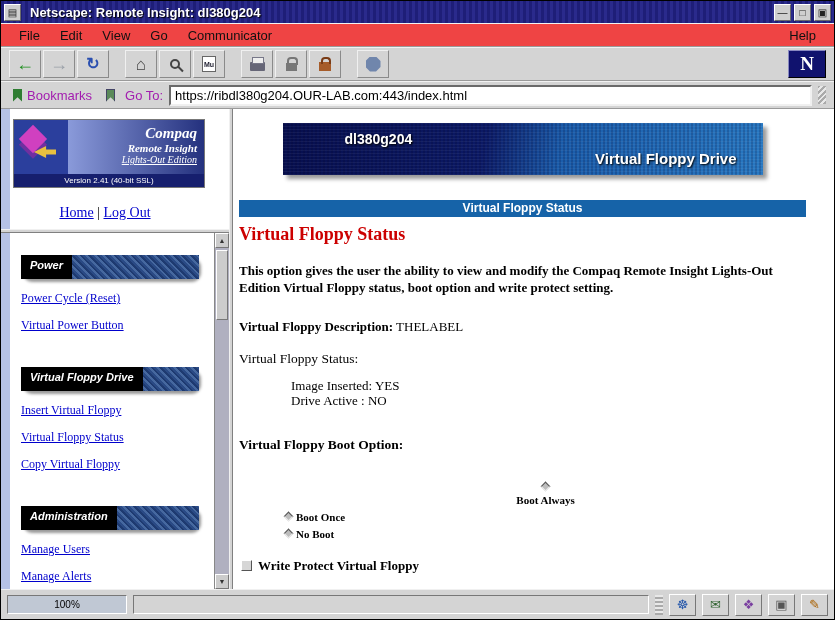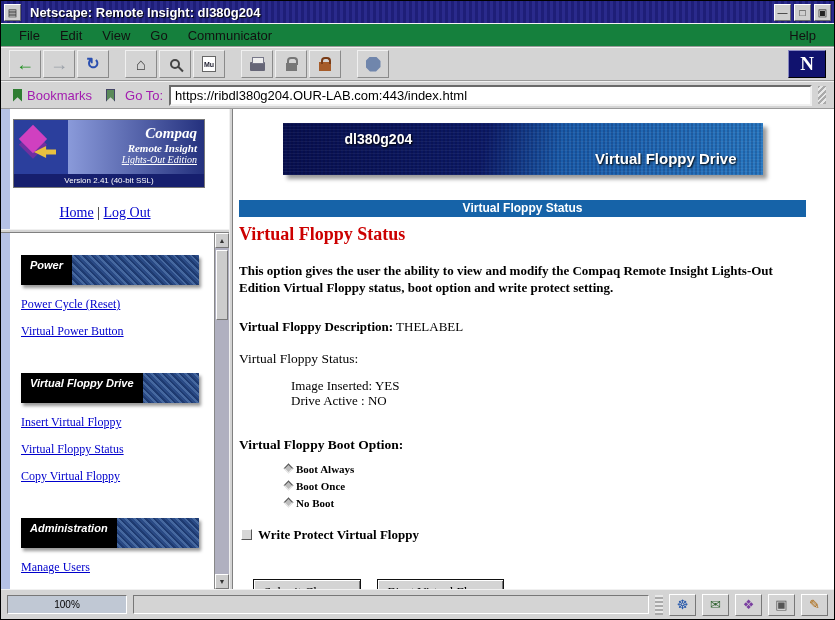--- a/index.html
+++ b/index.html
@@ -6,21 +6,21 @@
   html,body { width:835px; height:620px; overflow:hidden; }
   body { font-family:"Liberation Sans", sans-serif; background:#d4d4d4; position:relative; }
   .window { position:absolute; inset:0; border:1px solid #000; background:#d4d4d4; display:flex; flex-direction:column; }
 
   
   .titlebar { flex:0 0 22px; background:repeating-linear-gradient(90deg,#1e1e78 0 3px,#2a2a8c 3px 6px); display:flex; align-items:center; padding:0 3px; gap:3px; }
   .tb-btn { width:17px; height:17px; background:#cfcfcf; border:1px solid; border-color:#fff #6a6a6a #6a6a6a #fff; font-size:10px; line-height:15px; text-align:center; color:#222; flex:0 0 auto; }
   .titlebar .title { flex:1; color:#fff; font-weight:bold; font-size:13px; padding-left:6px; text-shadow:1px 1px 1px #000; white-space:nowrap; overflow:hidden; }
 
   
-  .menubar { flex:0 0 24px; background:#15803d; border-top:1px solid #f2f2f2; border-bottom:1px solid #9a9a9a; display:flex; align-items:center; padding:0 8px; }
+  .menubar { flex:0 0 24px; background:#ef4444; border-top:1px solid #f2f2f2; border-bottom:1px solid #9a9a9a; display:flex; align-items:center; padding:0 8px; }
   .menu-item { font-size:13px; color:#111; padding:3px 10px; }
   .menu-help { margin-left:auto; }
 
   
   .toolbar { flex:0 0 34px; background:#d4d4d4; border-top:1px solid #f2f2f2; border-bottom:1px solid #9a9a9a; display:flex; align-items:center; padding:0 8px; }
   .tool-btn { width:32px; height:28px; display:flex; align-items:center; justify-content:center; background:#d4d4d4; border:1px solid; border-color:#f0f0f0 #8a8a8a #8a8a8a #f0f0f0; margin-right:2px; cursor:pointer; }
   .group-gap { margin-left:14px; }
   .g-back { color:#1f8f1f; font-size:18px; font-weight:bold; line-height:1; }
   .g-fwd  { color:#9aa0a8; font-size:18px; font-weight:bold; line-height:1; }
   .g-rel  { color:#2a4fb0; font-size:16px; font-weight:bold; line-height:1; }
@@ -69,21 +69,21 @@
   .logo-brand { font-size:15px; font-weight:bold; }
   .logo-l1 { font-size:11px; font-weight:bold; }
   .logo-l2 { font-size:10px;text-decoration:underline; }
   .logo-version { height:13px; background:#161f6e; color:#fff; font:8px/13px "Liberation Sans", sans-serif; text-align:center; }
   .home-row { position:absolute; left:0; right:20px; top:96px; text-align:center; font:14px "Liberation Serif", serif; }
   a.link { color:#0000cc; text-decoration:underline; cursor:pointer; }
 
   
   .nav-section { margin-top:34px; }
   .nav-section.first { margin-top:22px; }
-  .nav-header { display:flex; height:30px; width:178px; box-shadow:2px 3px 3px #9a9a9a; }
+  .nav-header { display:flex; height:24px; width:178px; box-shadow:2px 3px 3px #9a9a9a;border-radius:9px; }
   .hdr-black { background:#000; color:#fff; font:italic bold 11px/20px "Liberation Sans", sans-serif; padding:0 9px; white-space:nowrap; }
   .hdr-tex { flex:1; background:repeating-linear-gradient(45deg,#2a4a85 0 2px,#46689f 2px 4px,#1e3a70 4px 6px); }
   .nav-link { margin-top:12px; font:12px/15px "Liberation Serif", serif; }
   .nav-scroll { position:absolute; right:0; top:0; bottom:0; width:15px; background:#b0b0c0; border-left:1px solid #888; display:flex; flex-direction:column; }
   .sb-btn { flex:0 0 15px; background:#cccccc; border:1px solid; border-color:#fff #777 #777 #fff; font-size:7px; line-height:13px; text-align:center; color:#333; cursor:pointer; }
   .sb-track { flex:1; position:relative; }
   .sb-thumb { position:absolute; left:1px; right:1px; top:2px; height:70px; background:#cccccc; border:1px solid; border-color:#fff #777 #777 #fff; cursor:pointer; }
 
   
   .banner { width:480px; height:52px; margin:14px auto 0; position:relative;
@@ -95,21 +95,21 @@
   .banner .srv { position:absolute; left:62px; top:8px; color:#fff; font:bold 14px "Liberation Sans", sans-serif; text-shadow:1px 1px 2px #000; }
   .banner .ttl { position:absolute; right:26px; bottom:8px; color:#fff; font:bold 15px "Liberation Sans", sans-serif; text-shadow:1px 1px 2px #000; }
   .section-bar { margin-top:25px; background:#1663a8; color:#fff; text-align:center; font:bold 12px/17px "Liberation Sans", sans-serif; height:17px; }
   .page-heading { margin-top:7px; font:bold 18px "Liberation Serif", serif; color:#cc0000; }
   .desc { margin-top:18px; font:bold 13px/1.3 "Liberation Serif", serif; max-width:560px; color:#000; }
   .desc-line { margin-top:22px; font-size:13px; }
   .status-label { margin-top:16px; font-size:13.5px; }
   .status-lines { margin:12px 0 0 52px; font-size:13px; line-height:1.15; }
   .boot-label { margin-top:28px; font-size:13.5px; font-weight:bold; }
   .radio-row { margin:5px 0 0 46px; display:flex; align-items:center; gap:4px; font:bold 11px "Liberation Serif", serif; }
-  .radio-row.first { margin-top:10px; }
+  .radio-row.first { margin-top:30px;flex-direction:column; }
   .radio { width:7px; height:7px; background:#bdbdbd; border:1px solid; border-color:#555 #eee #eee #555; transform:rotate(45deg); flex:0 0 auto; cursor:pointer; }
   .check-row { margin:18px 0 0 2px; display:flex; align-items:center; gap:6px; font:bold 13px "Liberation Serif", serif; }
   .checkbox { width:11px; height:11px; background:#d6d6d6; border:1px solid; border-color:#fff #555 #555 #fff; flex:0 0 auto; cursor:pointer; }
   .btn-row { margin:36px 0 0 14px; display:flex; gap:16px; }
   .form-btn { background:#d4d4d4; border:1px solid #111; box-shadow:inset 1px 1px 0 #fff, inset -1px -1px 0 #777; font:13px "Liberation Serif", serif; padding:4px 10px; cursor:pointer; }
 
   
   .statusbar { flex:0 0 30px; background:#d4d4d4; border-top:1px solid #f0f0f0; display:flex; align-items:center; padding:0 6px; gap:6px; }
   .progress-box { width:120px; height:19px; border:1px solid; border-color:#777 #fff #fff #777; background:#c0c8d4; display:flex; align-items:center; justify-content:center; font-size:10px; color:#000; }
   .msg-area { flex:1; height:19px; border:1px solid; border-color:#777 #fff #fff #777; }

